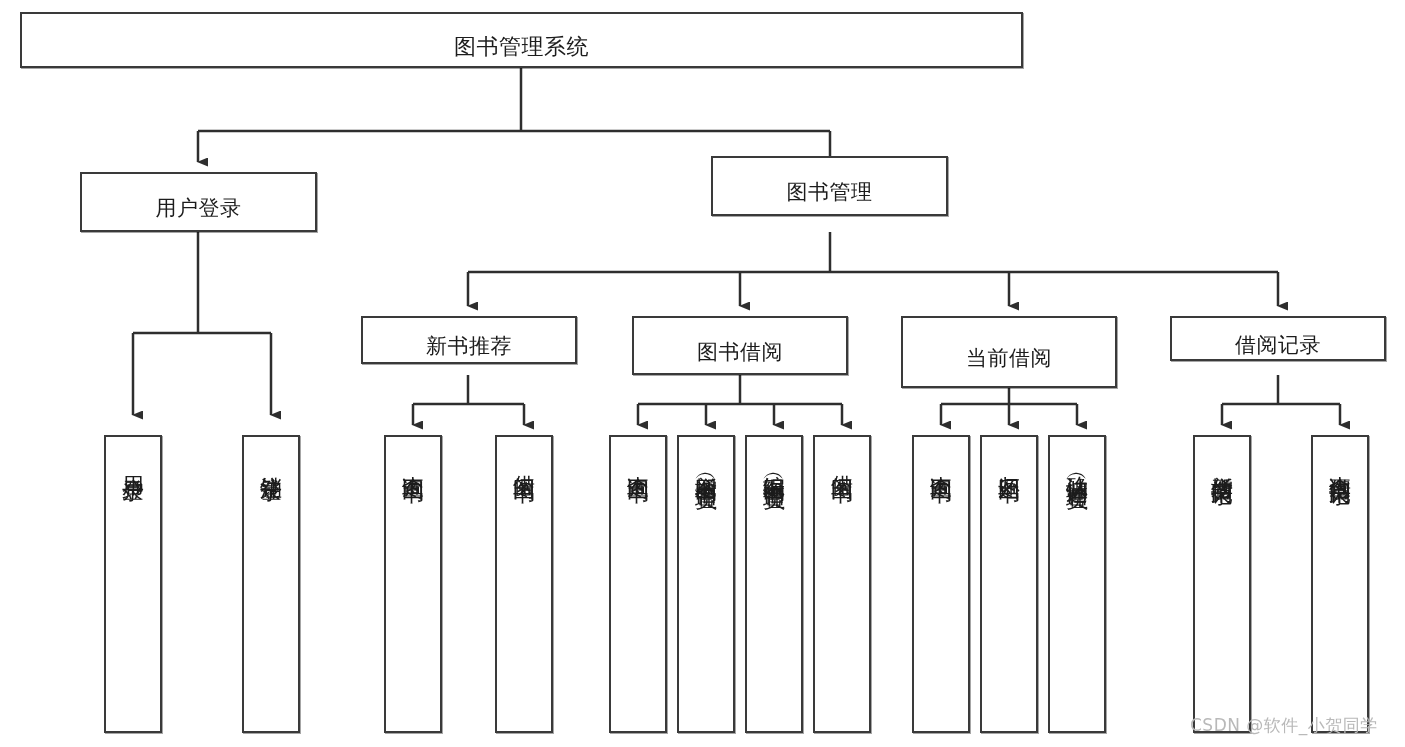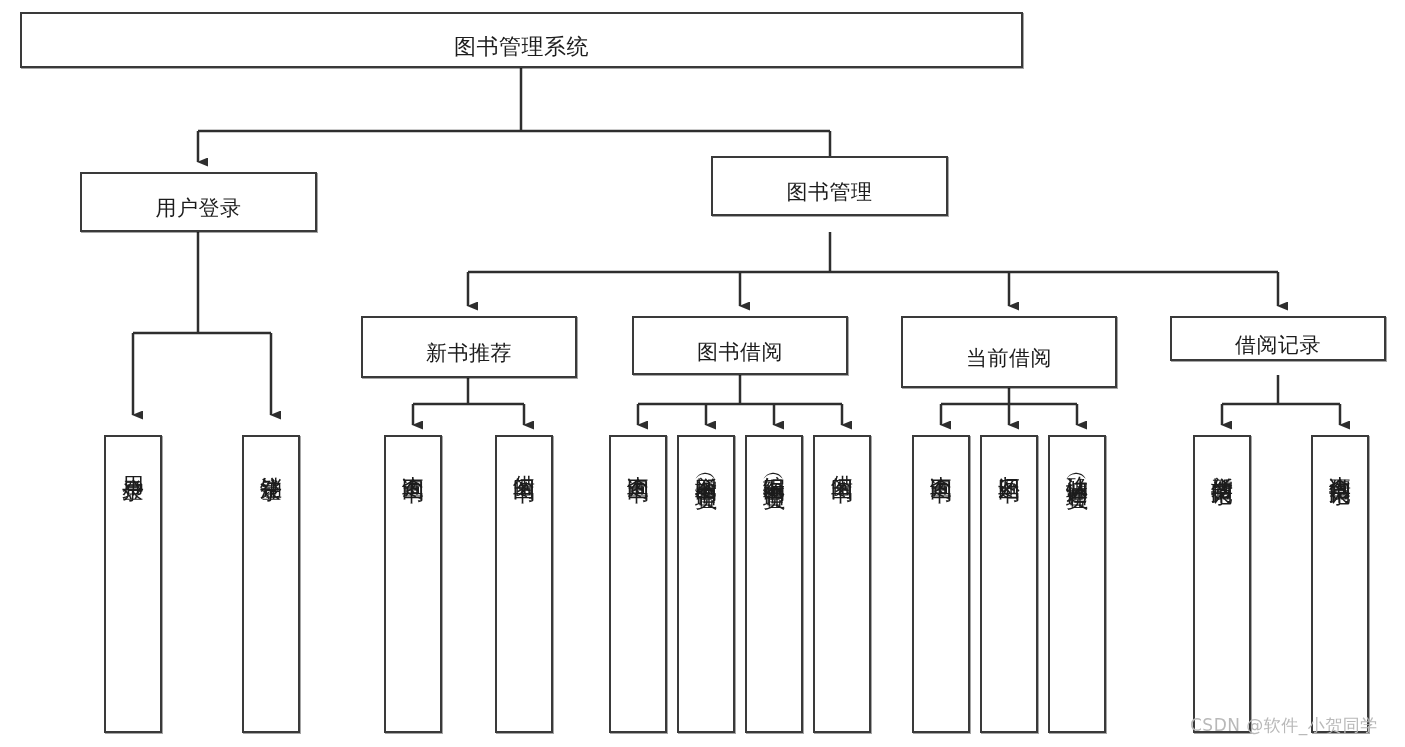--- a/index.html
+++ b/index.html
@@ -132,21 +132,21 @@
     <span class="node-label">图书管理系统</span>
   </div>
 
   <div class="node horizontal" style="left:80px; top:172px; width:237px; height:60px;">
     <span class="node-label">用户登录</span>
   </div>
   <div class="node horizontal" style="left:711px; top:156px; width:237px; height:60px;">
     <span class="node-label">图书管理</span>
   </div>
 
-  <div class="node horizontal" style="left:361px; top:316px; width:216px; height:62px;">
+  <div class="node horizontal" style="left:361px; top:316px; width:216px; height:48px;">
     <span class="node-label">新书推荐</span>
   </div>
   <div class="node horizontal" style="left:632px; top:316px; width:216px; height:59px;">
     <span class="node-label">图书借阅</span>
   </div>
   <div class="node horizontal" style="left:901px; top:316px; width:216px; height:72px;font-family:Liberation Serif, serif;">
     <span class="node-label">当前借阅</span>
   </div>
   <div class="node horizontal" style="left:1170px; top:316px; width:216px; height:45px;">
     <span class="node-label">借阅记录</span>

